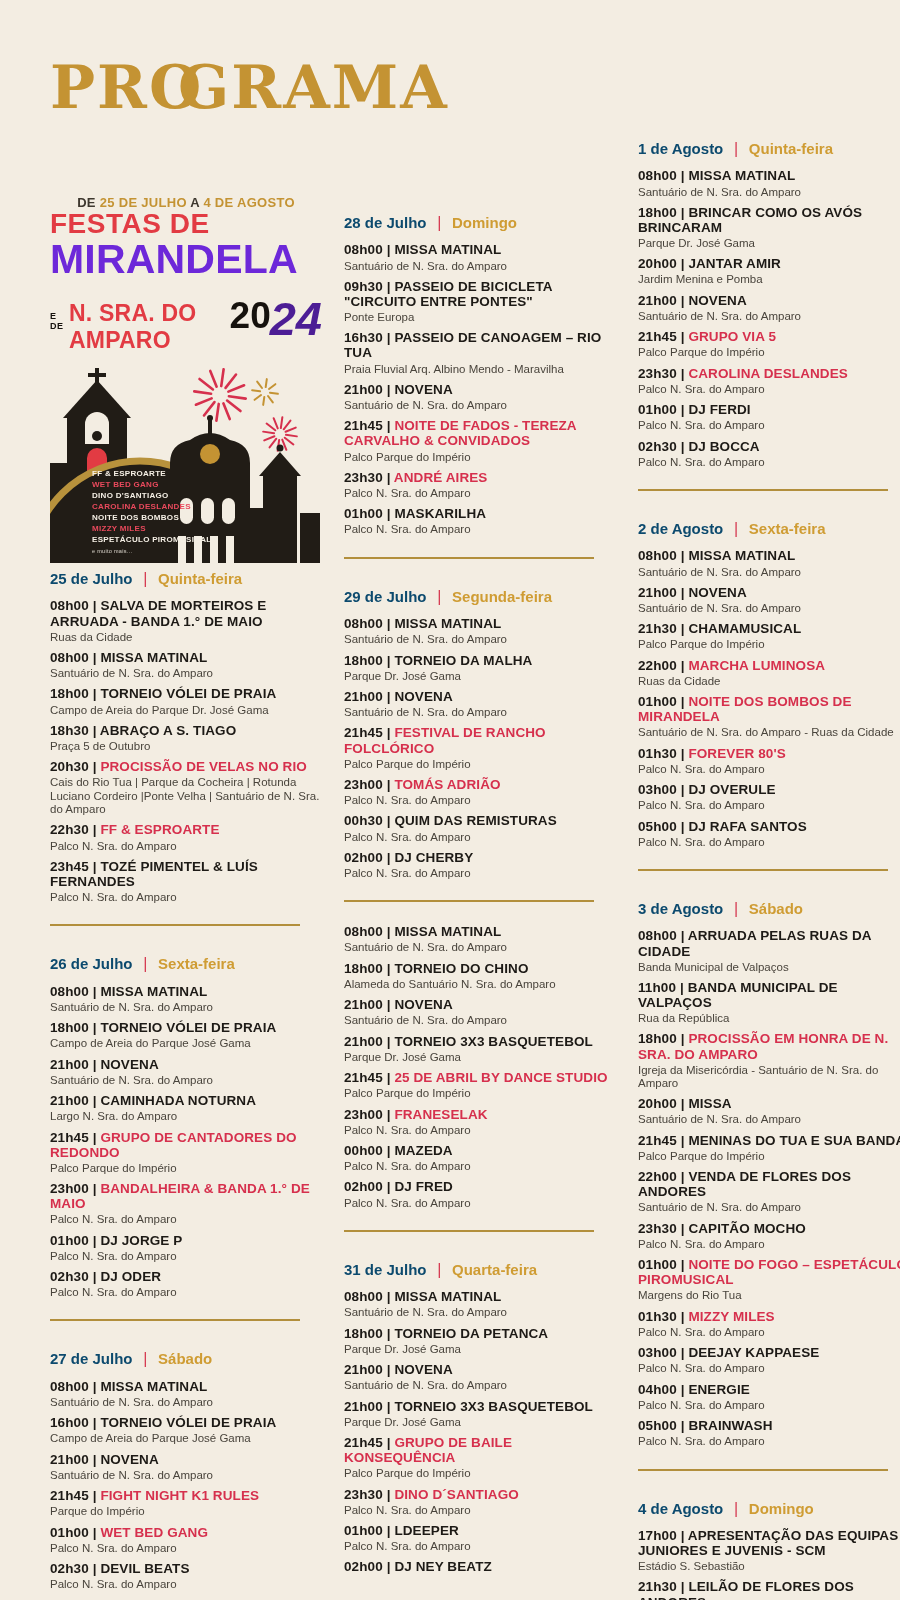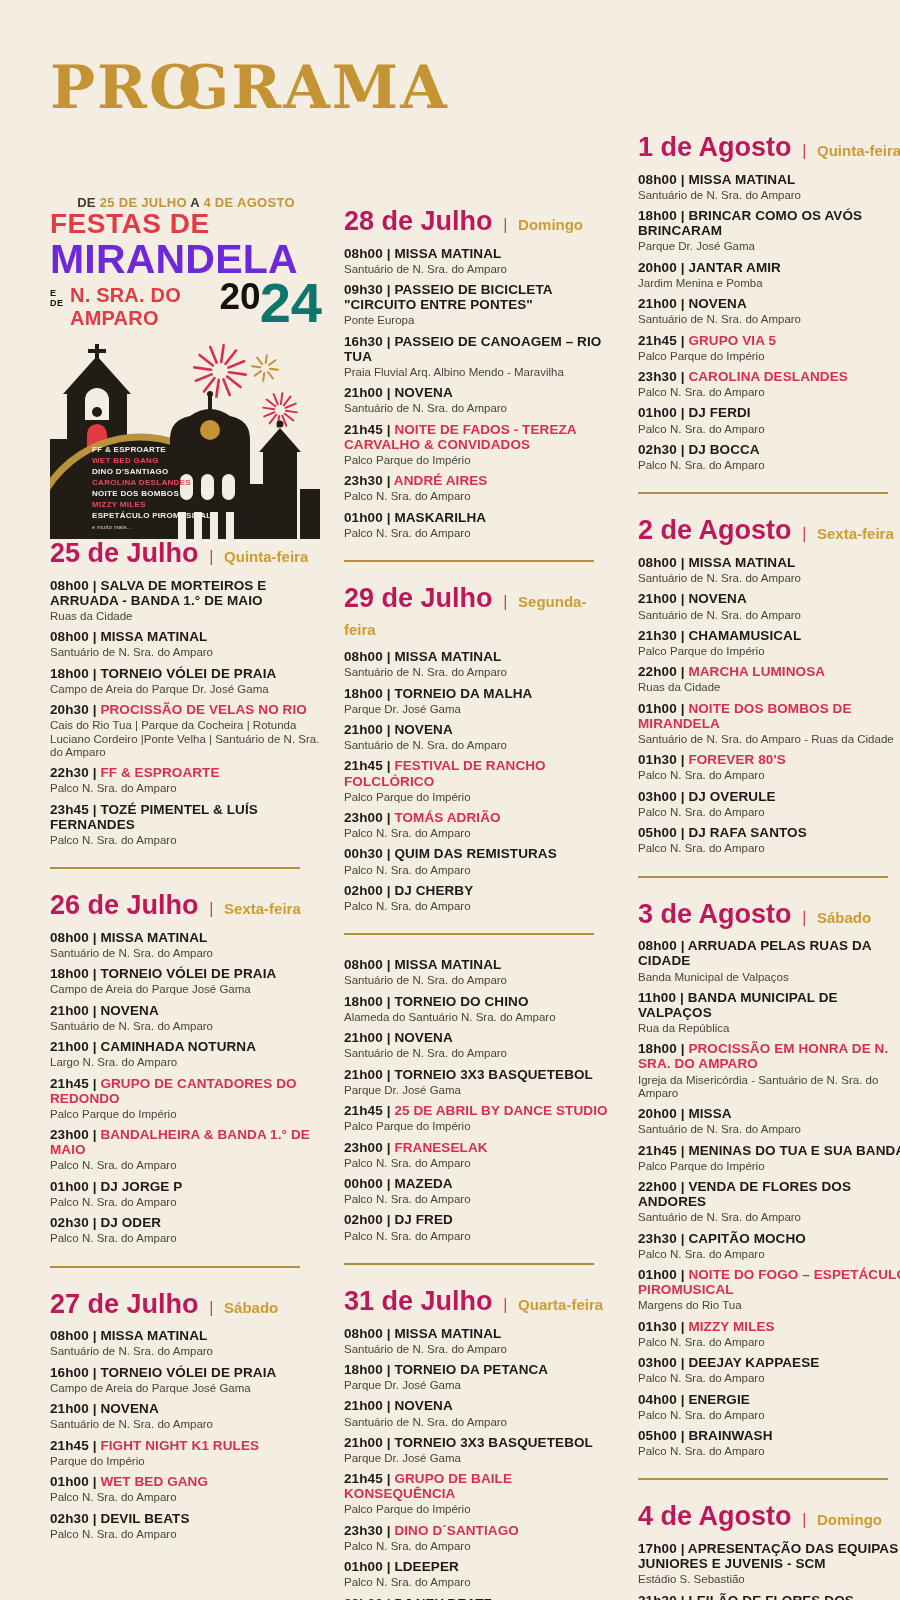--- a/index.html
+++ b/index.html
@@ -28,37 +28,37 @@
   .col { width:272px; flex:0 0 272px; }
   .col.c1 .poster { margin-top:64px; }
   .col.c2 { padding-top:76px; }
   .col.c3 { padding-top:2px; }
 
   
   .poster-dates { font-size:13px; font-weight:700; color:#3e382f; letter-spacing:.3px;text-align:center; }
   .poster-dates .gd { color:#c49333; }
   .poster-t1 { font-size:28px; font-weight:800; color:#e23b43; letter-spacing:.5px; line-height:1.0; }
   .poster-t2 { font-size:41px; font-weight:800; color:#6d28d9; letter-spacing:.2px; line-height:1.05; }
-  .poster-sub { display:flex; align-items:flex-start; margin-top:2px; }
+  .poster-sub { display:flex; align-items:center; margin-top:2px; }
   .sub-prefix { font-size:9px; font-weight:700; color:#16120d; margin-top:5px; margin-right:4px; letter-spacing:.5px; }
-  .sub-red { font-size:20px; font-weight:800; color:#e23b43; letter-spacing:.2px; margin-top:1px; }
+  .sub-red { font-size:23px; font-weight:800; color:#e23b43; letter-spacing:.2px; margin-top:17px; }
   .year { display:flex; margin-left:7px; }
   .y-black { font-size:37px; font-weight:800; color:#16120d; line-height:.78; }
-  .y-gold  { font-size:56px; font-weight:800; color:#0f766e; line-height:.72; margin-left:-1px; }
+  .y-gold  { font-size:47px; font-weight:800; color:#4c1d95; line-height:.72; margin-left:-1px;font-style:italic; }
 
   .poster-art { position:relative; height:195px; margin-top:14px; overflow:hidden; }
   .poster-art svg { position:absolute; inset:0; }
   .lineup { position:absolute; left:42px; top:100px; width:145px; }
   .lineup div { font-size:8px; font-weight:700; color:#f5efe5; line-height:11px; letter-spacing:.3px; }
   .lineup div.red { color:#e8495c; }
   .lineup div.small { font-size:5.5px; font-weight:400; line-height:9px; margin-top:2px; opacity:.85; }
 
   
   .day-head { margin:0 0 9px 0; line-height:1.1; }
-  .day-date { font-size:27px; font-weight:700; color:#be185d; }
+  .day-date { font-size:15px; font-weight:700; color:#0c4a6e; }
   .day-sep  { font-size:16px; font-weight:400; color:#d63a52; margin:0 4px; }
   .day-week { font-size:15px; font-weight:700; color:#cf9c33; }
 
   .ev { margin-bottom:6px; }
   .ev-title { font-size:13.5px; font-weight:700; color:#1d1a16; line-height:1.12; letter-spacing:.1px; }
   .ev-title .hl { color:#d6304d; }
   .ev-venue { font-size:11.5px; font-weight:400; color:#49443c; line-height:1.16; margin-top:2px; }
 
   .divider { height:2px; width:92%; background:#b28f3c; margin:20px 0 22px 0; }
 </style>
@@ -192,20 +192,24 @@
   <div class="ev">
     <p class="ev-title"><span>08h00</span><span class="ev-sep"> | </span><span>MISSA MATINAL</span></p>
     <p class="ev-venue">Santuário de N. Sra. do Amparo</p>
   </div>
 
   <div class="ev">
     <p class="ev-title"><span>18h00</span><span class="ev-sep"> | </span><span>TORNEIO VÓLEI DE PRAIA</span></p>
     <p class="ev-venue">Campo de Areia do Parque Dr. José Gama</p>
   </div>
 
+  <div class="ev">
+    <p class="ev-title"><span>18h30</span><span class="ev-sep"> | </span><span>ABRAÇO A S. TIAGO</span></p>
+    <p class="ev-venue">Praça 5 de Outubro</p>
+  </div>
 
   <div class="ev">
     <p class="ev-title"><span>20h30</span><span class="ev-sep"> | </span><span class="hl">PROCISSÃO DE VELAS NO RIO</span></p>
     <p class="ev-venue">Cais do Rio Tua | Parque da Cocheira | Rotunda Luciano Cordeiro |Ponte Velha | Santuário de N. Sra. do Amparo</p>
   </div>
 
   <div class="ev">
     <p class="ev-title"><span>22h30</span><span class="ev-sep"> | </span><span class="hl">FF &amp; ESPROARTE</span></p>
     <p class="ev-venue">Palco N. Sra. do Amparo</p>
   </div>

